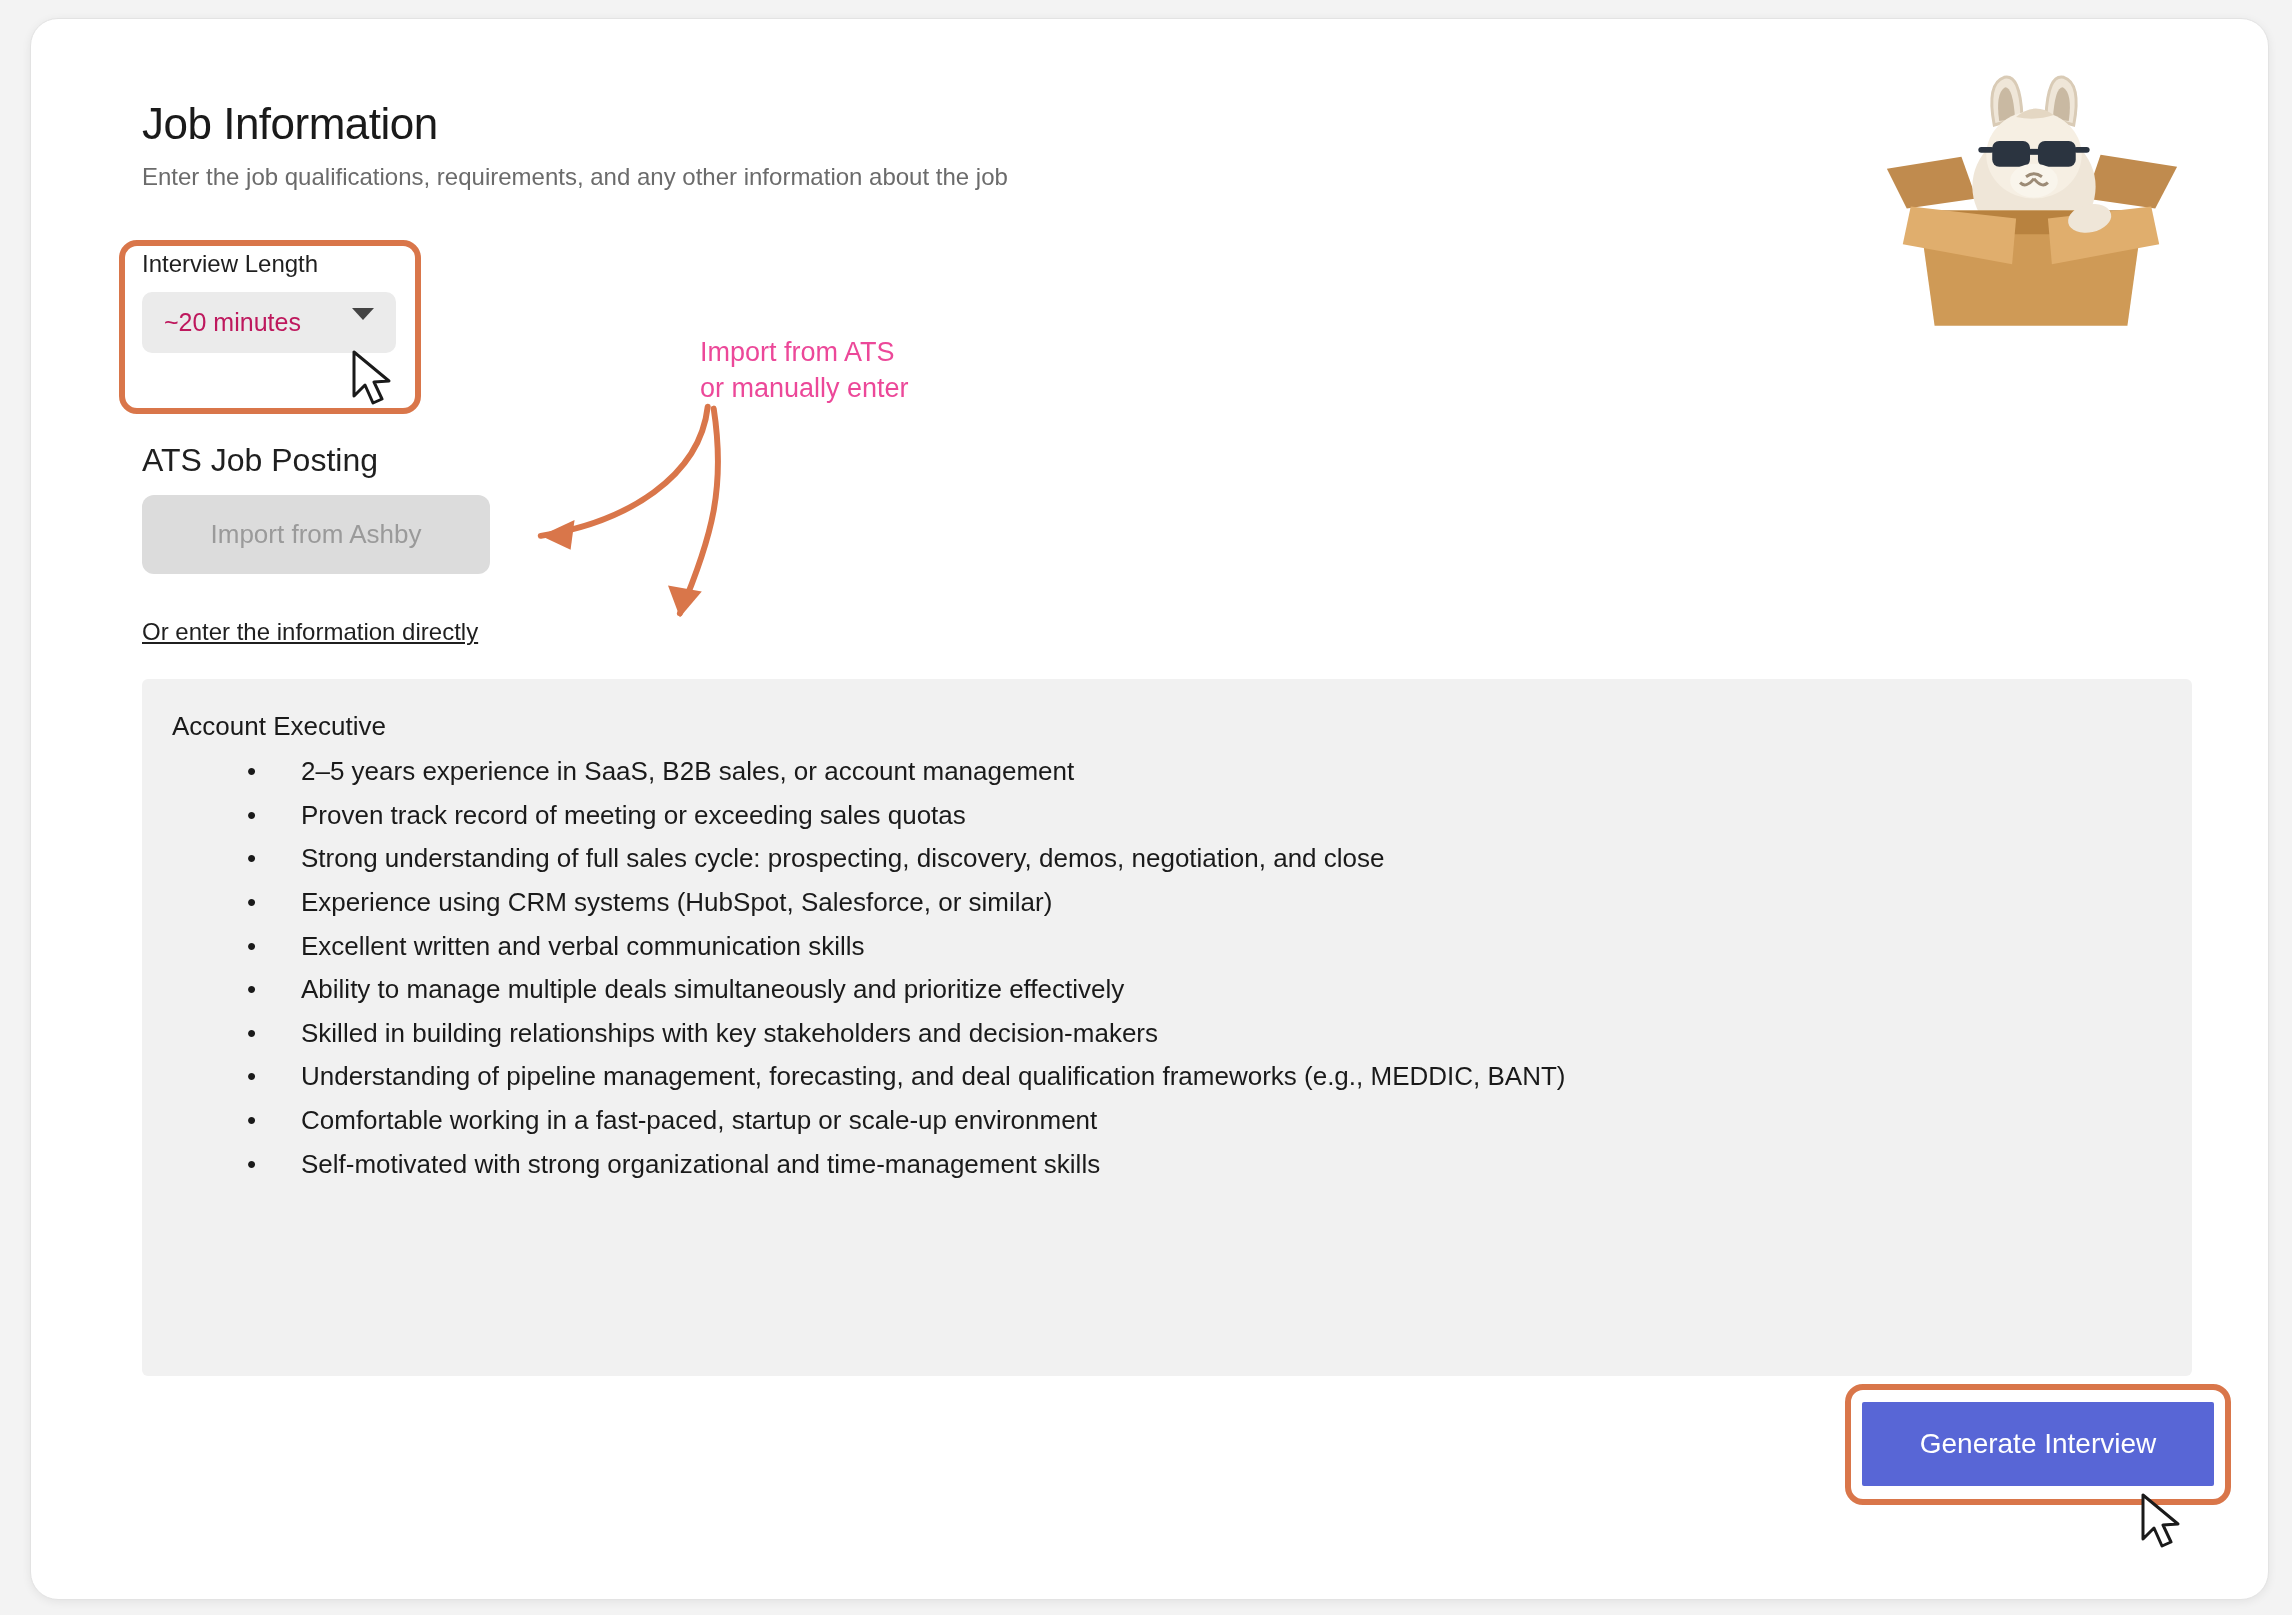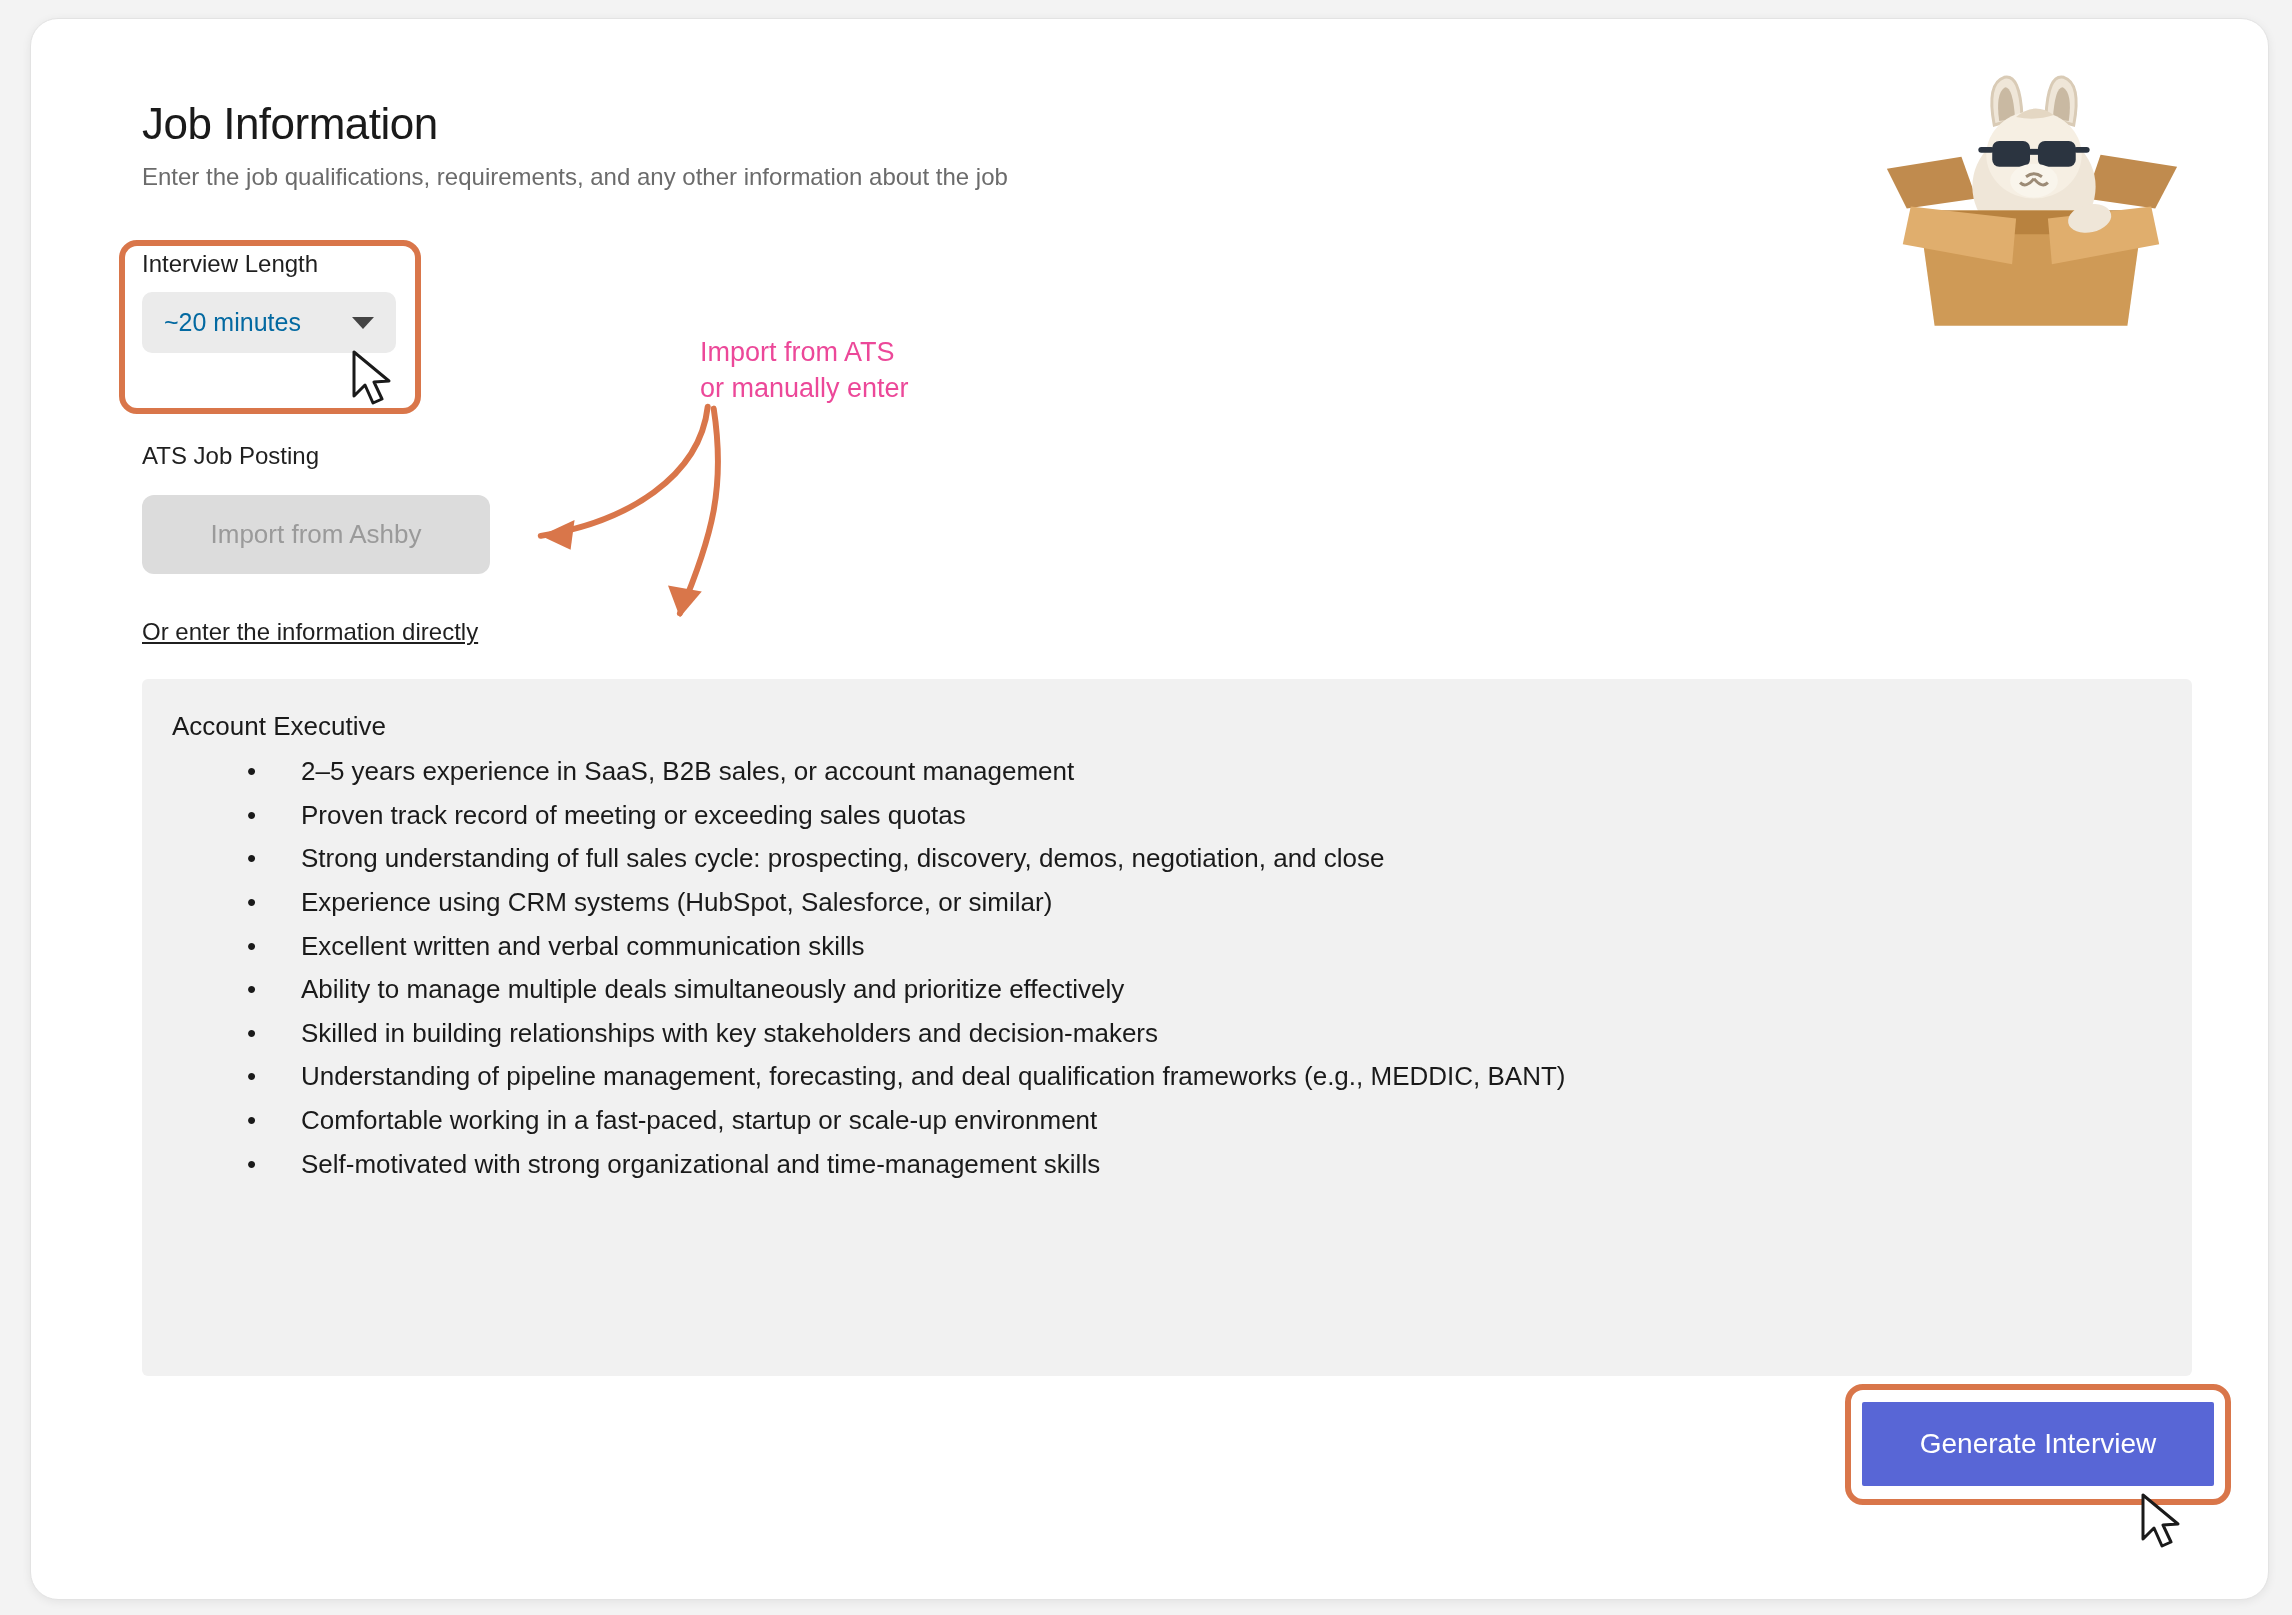--- a/index.html
+++ b/index.html
@@ -60,44 +60,44 @@
     position: absolute;
     left: 88px; top: 221px;
     width: 302px; height: 174px;
     border: 6px solid #d9764a;
     border-radius: 18px;
     pointer-events: none;
   }
   .select-pill {
     margin-top: 14px;
     display: inline-flex;
-    align-items: center;
+    align-items: flex-start;
     gap: 14px;
     background: #ebebeb;
     border: none;
     border-radius: 10px;
     padding: 16px 22px;
     font-size: 25px;
-    color: #0369a1;
+    color: #be185d;
     cursor: pointer;
     min-width: 254px;
   }
   .caret {
     width: 0; height: 0;
     border-left: 11px solid transparent;
     border-right: 11px solid transparent;
     border-top: 12px solid #444;
     display: inline-block;
     margin-left: auto;
   }
 
   .ats-label {
     position: absolute;
     left: 111px; top: 423px;
-    font-size: 24px;
+    font-size: 32px;
     color: #1f1f1f;
   }
   .import-btn {
     position: absolute;
     left: 111px; top: 476px;
     width: 348px;
     background: #dcdcdc;
     border: none;
     border-radius: 12px;
     padding: 24px 0;

